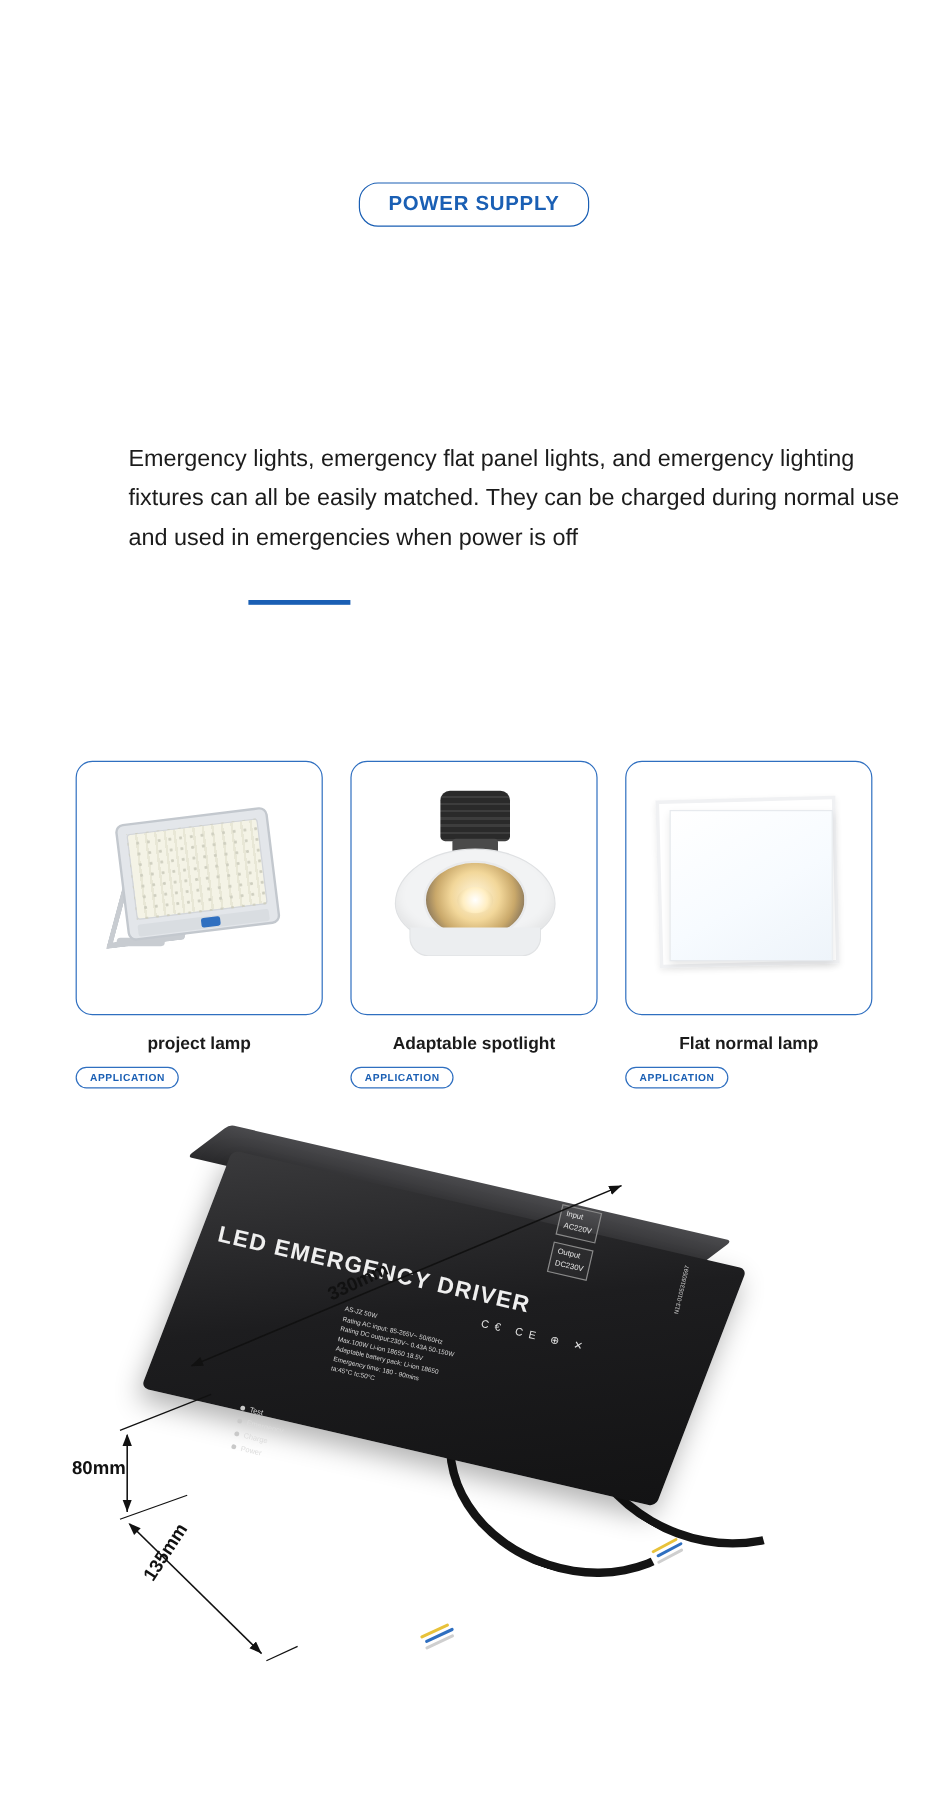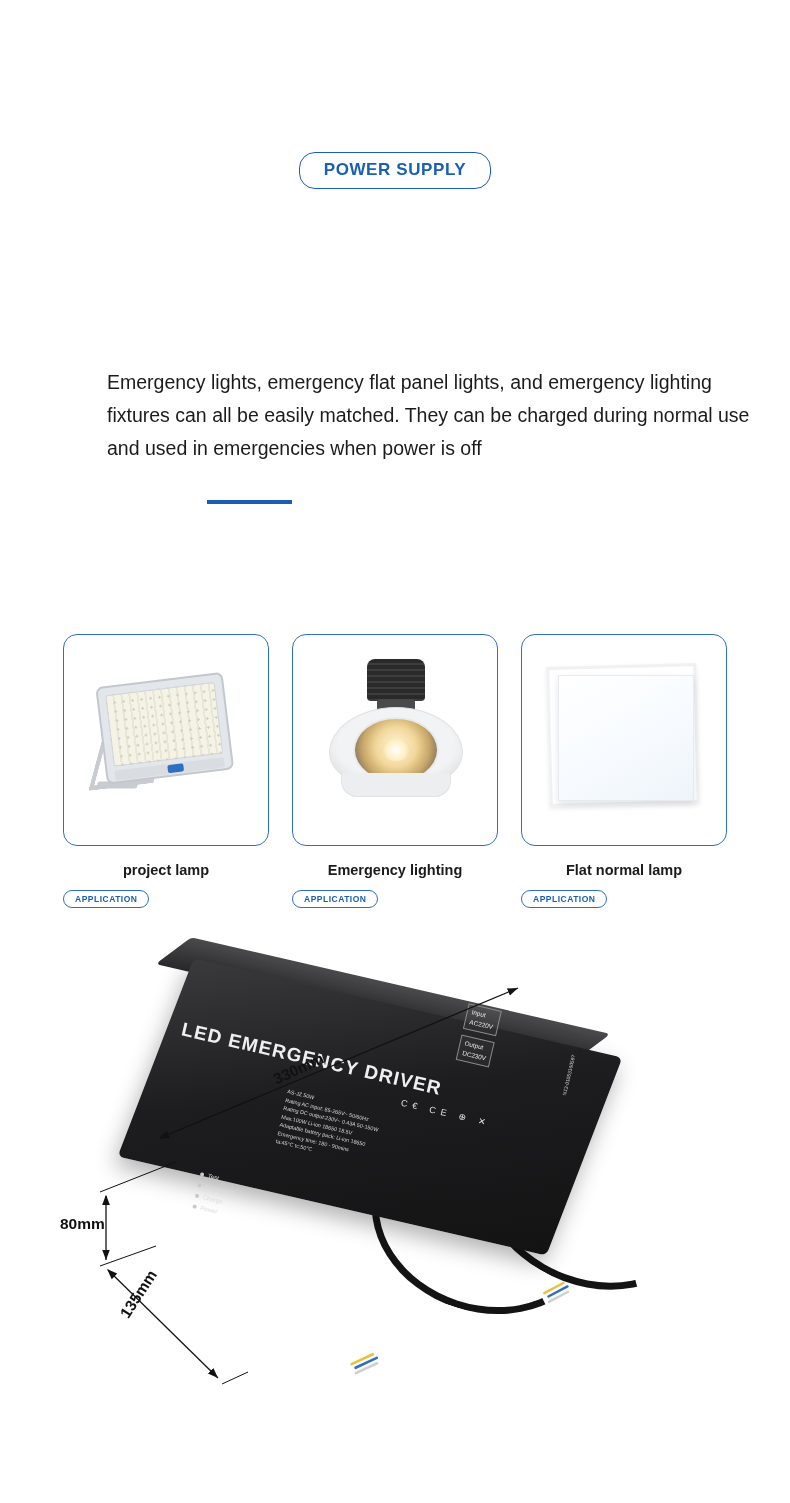--- a/index.html
+++ b/index.html
@@ -461,21 +461,21 @@
     </div>
 
     <div class="card c3">
       <div class="panel">
         <div class="panel-frame"></div>
         <div class="panel-inner"></div>
       </div>
     </div>
 
     <div class="card-caption c1">project lamp</div>
-    <div class="card-caption c2">Emergency lighting</div>
+    <div class="card-caption c2">Adaptable spotlight</div>
     <div class="card-caption c3">Flat normal lamp</div>
 
     <div class="app-tag-wrap c1">
       <span class="app-tag">APPLICATION</span>
     </div>
     <div class="app-tag-wrap c2">
       <span class="app-tag">APPLICATION</span>
     </div>
     <div class="app-tag-wrap c3">
       <span class="app-tag">APPLICATION</span>

